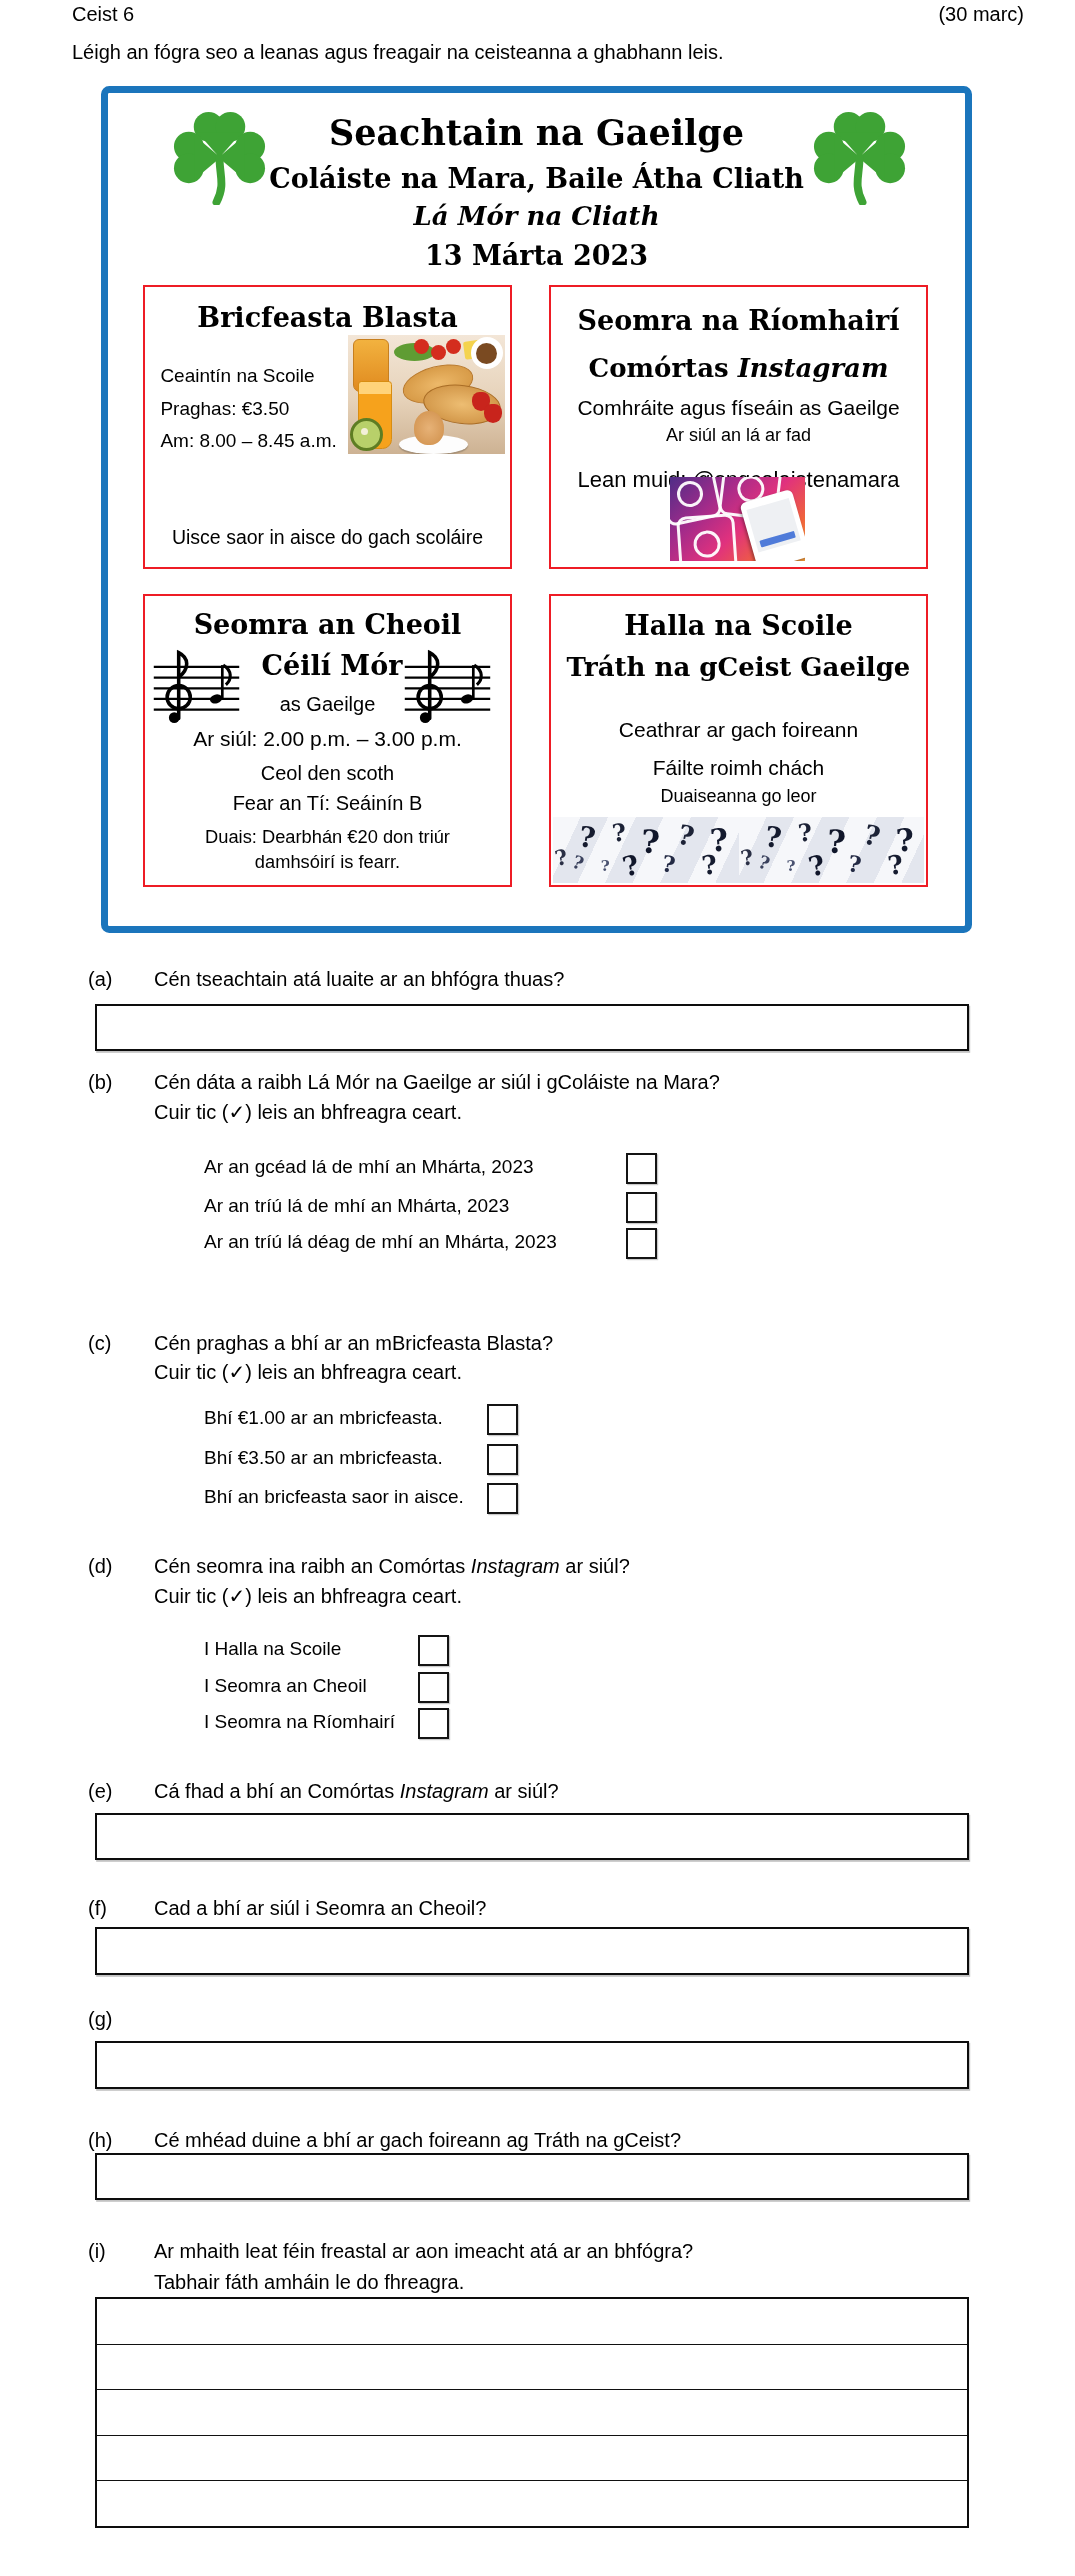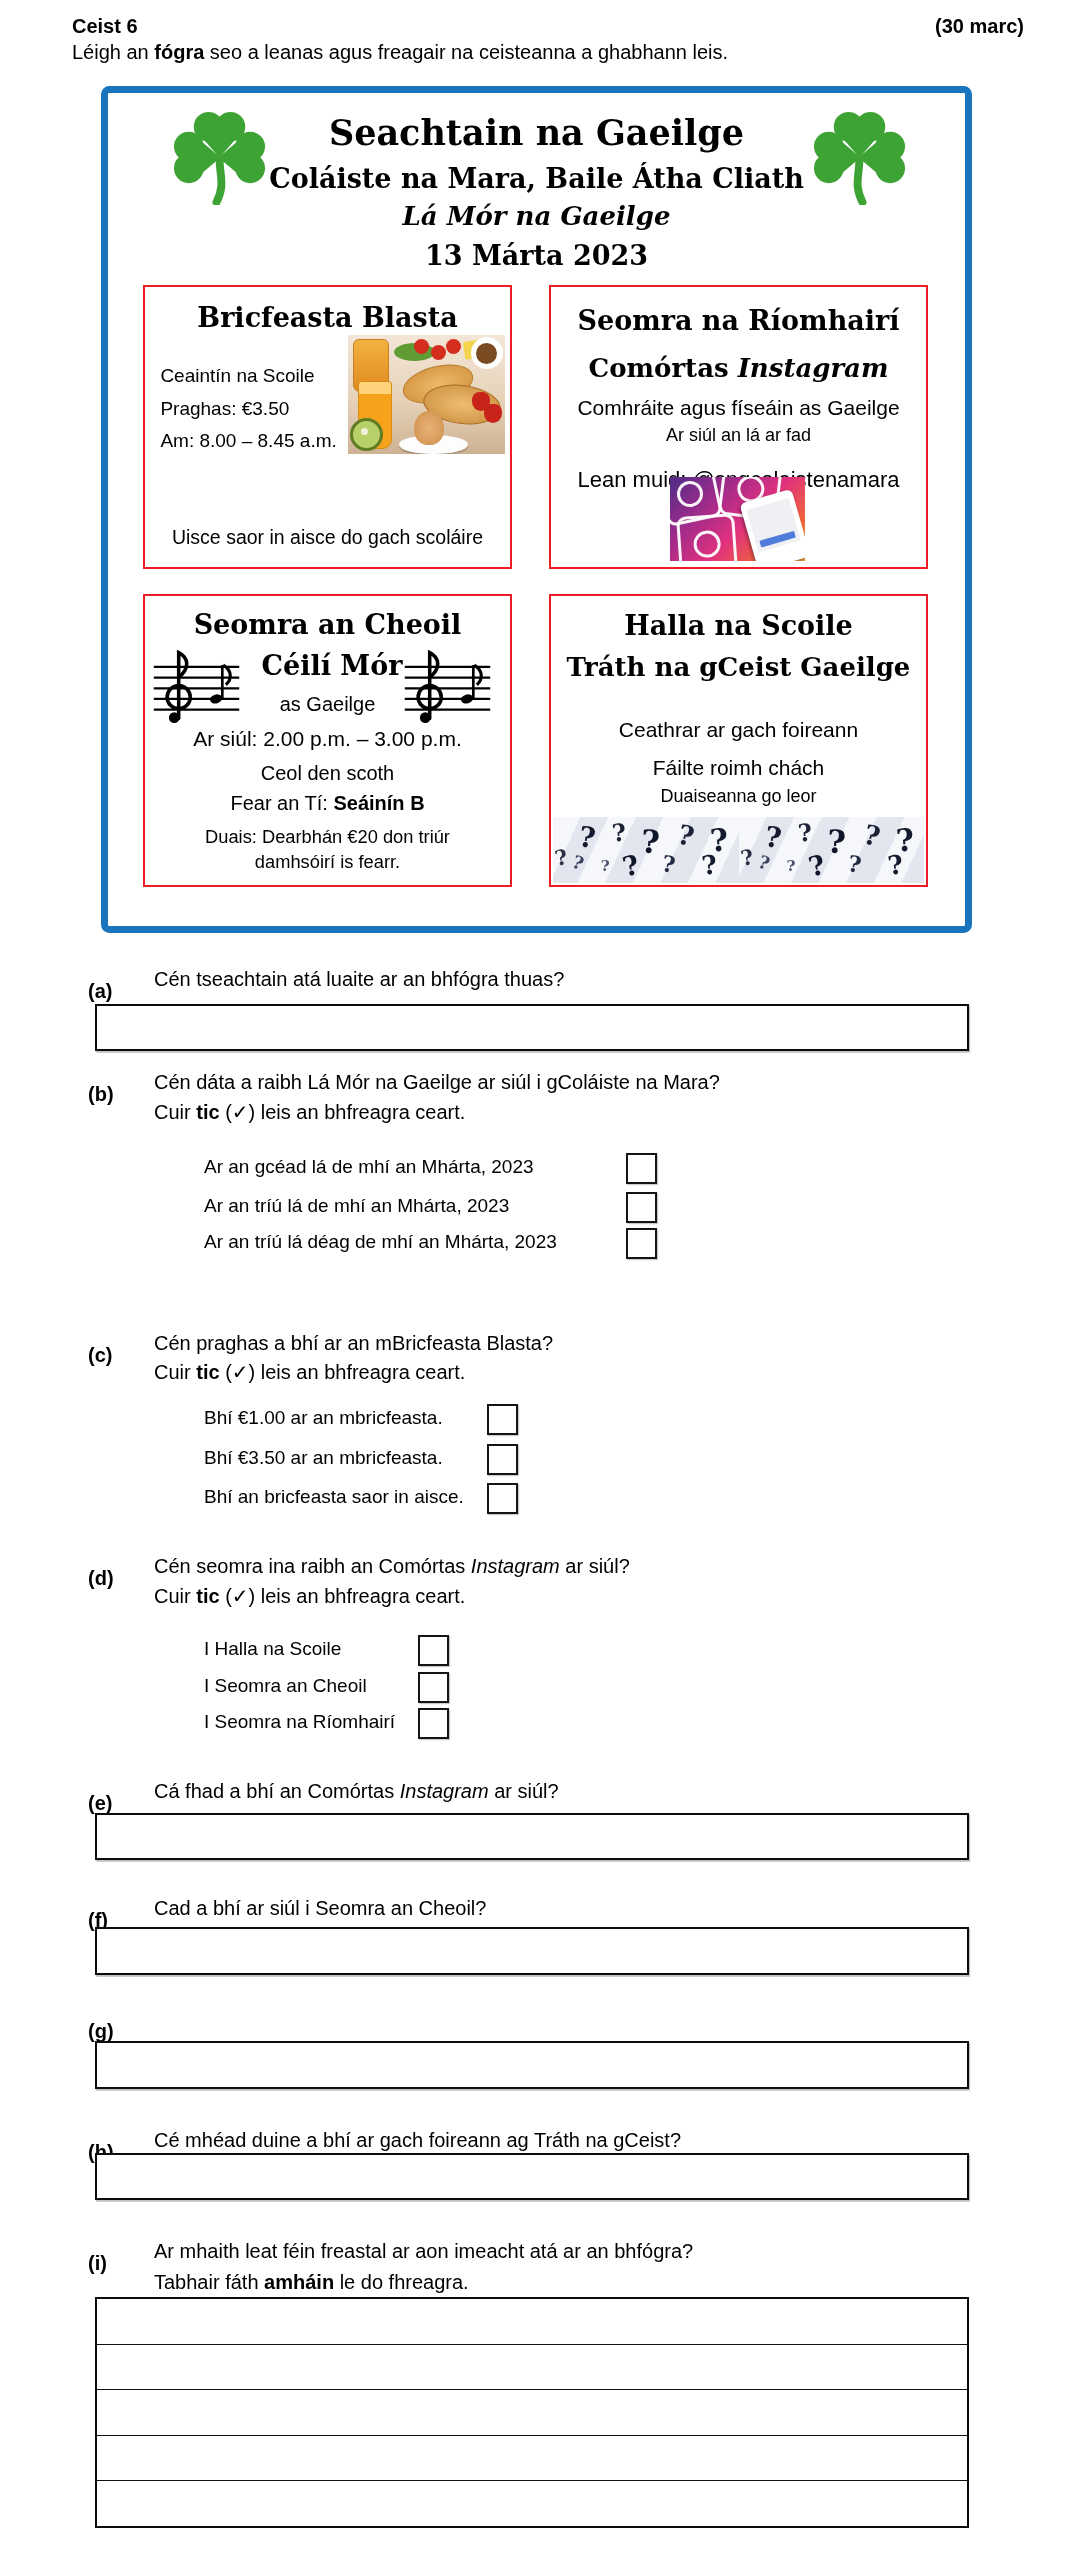--- a/index.html
+++ b/index.html
@@ -1,19 +1,19 @@
 <!DOCTYPE html>
 <html style="font-size:9.5px"><head>
 <meta charset="utf-8">
 <style>
   html,body{margin:0;padding:0;background:#fff;}
   .page{position:relative;width:1075px;height:2576px;background:#fff;
         font-family:"Liberation Sans",sans-serif;color:#000;overflow:hidden;}
   .abs{position:absolute;}
-  .b{font-weight:700;margin-top:12px;}
+  .b{font-weight:400;}
   .i{font-style:italic;}
   .serif{font-family:"DejaVu Serif","Liberation Serif",serif;font-weight:700;}
   .center{text-align:center;left:0;right:0;}
   .fs34{font-size:20px;line-height:1.2;}
 
   
   .poster{border:7px solid #1b75bc;border-radius:8.3px;background:#fff;}
   .redbox{position:absolute;border:2.4px solid #ee1c25;background:#fff;}
 
   
@@ -106,21 +106,21 @@
           <circle cx="81" cy="41" r="15"></circle>
             <circle cx="81" cy="63" r="15"></circle>
             <polygon points="75,30 75,74 49,52"></polygon>
         </g>
         <path d="M50 52 C50 70 44 80 53 97" stroke="#3ea335" stroke-width="8" fill="none" stroke-linecap="round"></path>
       </svg>
     </div>
 
     <div class="abs center serif" style="top:19px;font-size:35px;">Seachtain na Gaeilge</div>
     <div class="abs center serif" style="top:70px;font-size:27px;">Coláiste na Mara, Baile Átha Cliath</div>
-    <div class="abs center serif i" style="top:108px;font-size:26px;">Lá Mór na Gaeilge</div>
+    <div class="abs center serif i" style="top:108px;font-size:26px;">Lá Mór na Cliath</div>
     <div class="abs center serif" style="top:147px;font-size:27px;">13 Márta 2023</div>
 
     <div class="redbox" style="left:35px;top:192px;width:365px;height:280px;">
       <div class="abs center serif" style="top:15.4px;font-size:27px;">Bricfeasta Blasta</div>
       <div class="abs" style="left:15.4px;top:78px;font-size:19px;">Ceaintín na Scoile</div>
       <div class="abs" style="left:15.4px;top:111px;font-size:19px;">Praghas: €3.50</div>
       <div class="abs" style="left:15.4px;top:143px;font-size:19px;">Am: 8.00 – 8.45 a.m.</div>
       <div class="abs bf" style="left:203px;top:48px;width:157px;height:119px;">
         <i class="bf-jug"></i>
           <i class="bf-glass"></i>

